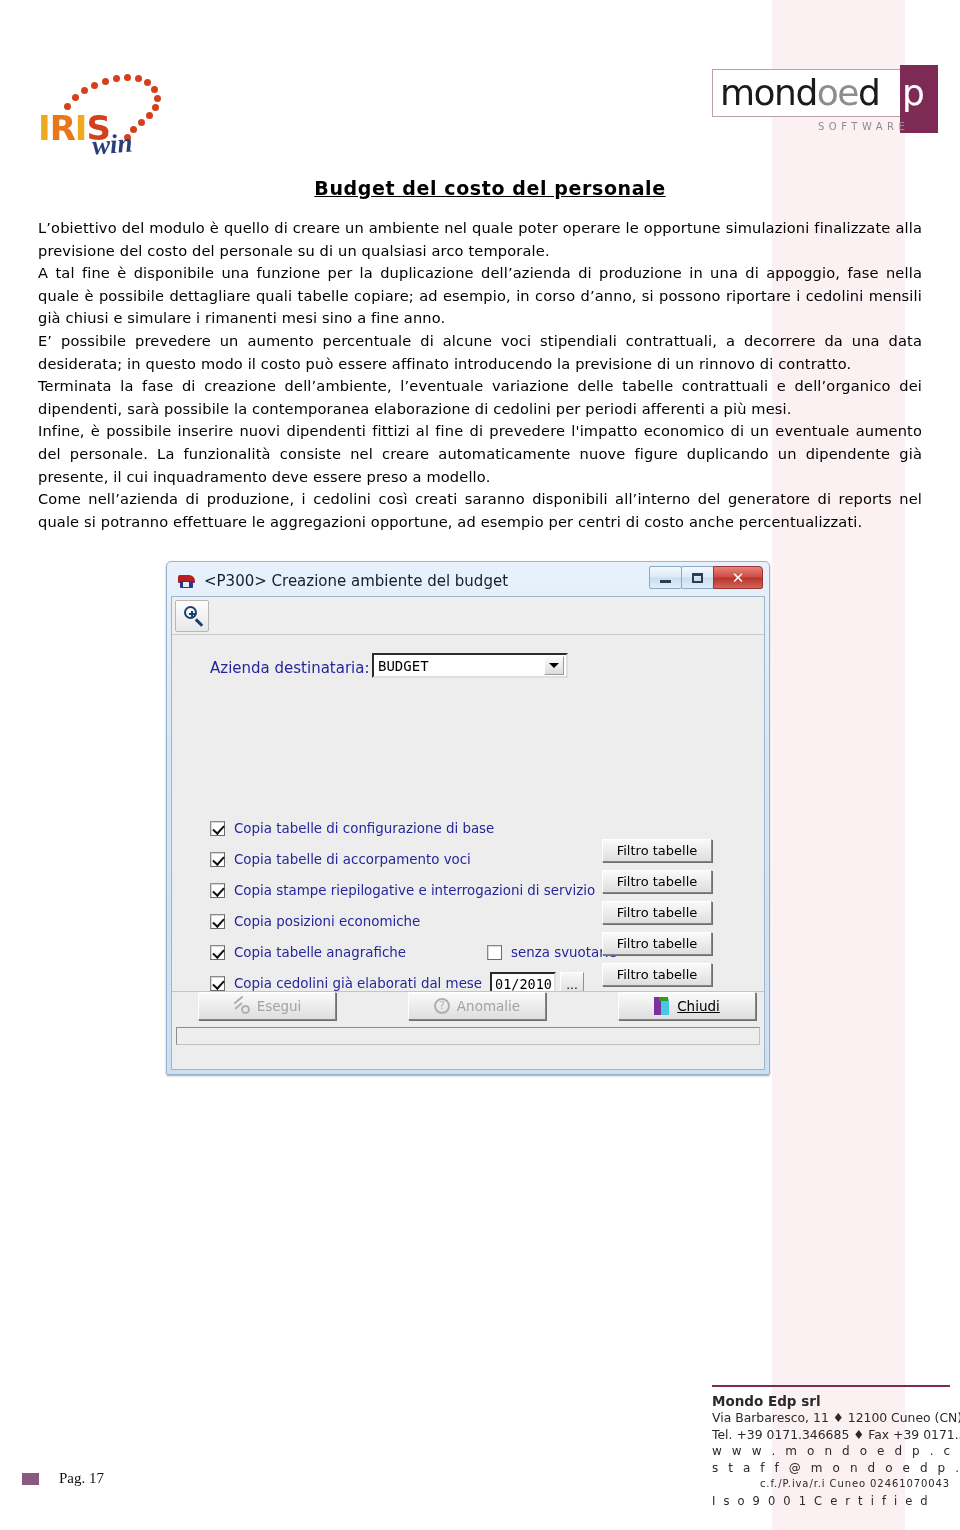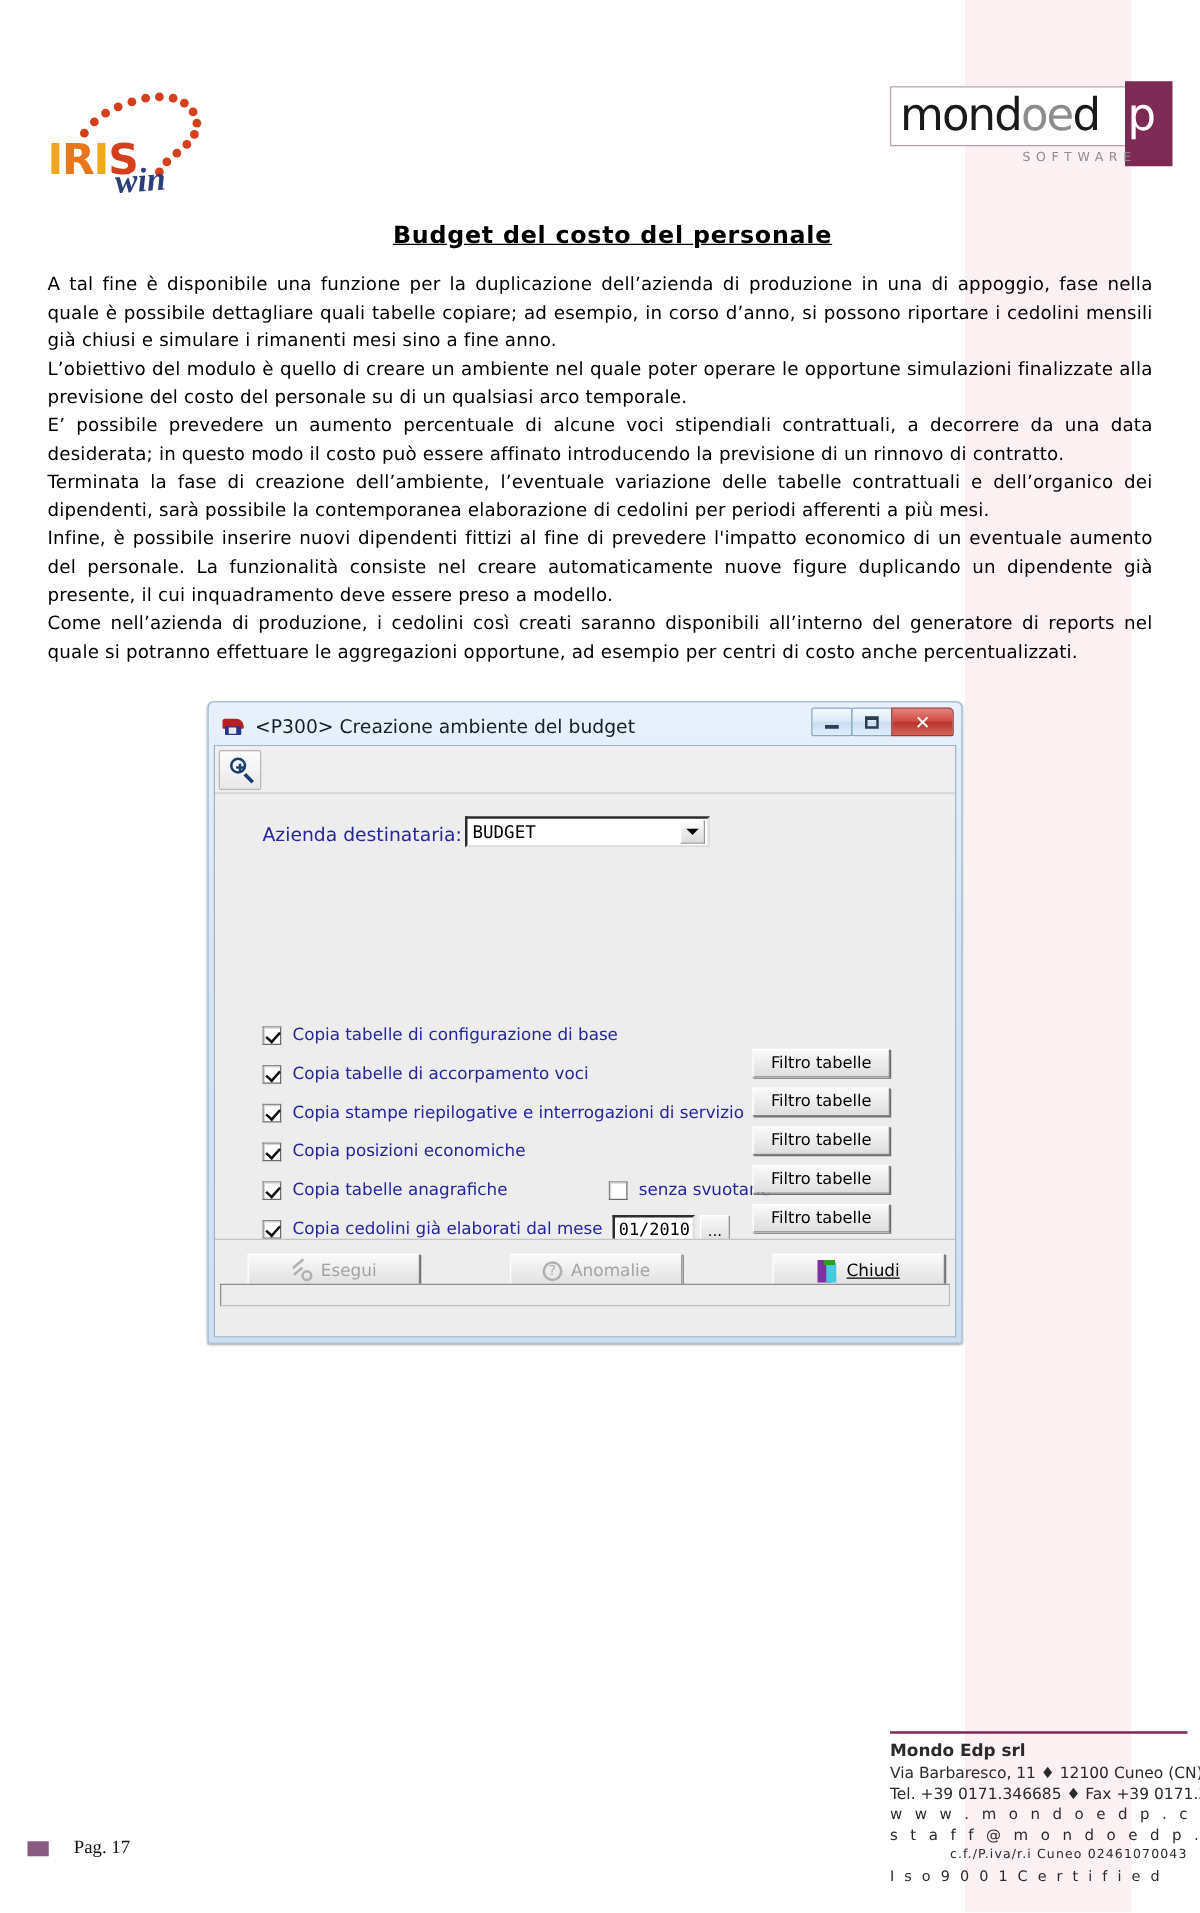--- a/index.html
+++ b/index.html
@@ -374,21 +374,21 @@
   }
 
   .bottom-bar {
     position: absolute;
     left: 0; bottom: 38px;
     width: 100%;
     height: 40px;
     border-top: 1px solid #c4c4c4;
     background: #ededed;
     display: flex;
-    align-items: flex-end;
+    align-items: flex-start;
     padding: 0 8px;
   }
   .bigbtn {
     height: 28px;
     background: linear-gradient(180deg,#fafafa,#dedede);
     border: 1px solid #858585;
     border-top-color:#ffffff; border-left-color:#ffffff;
     box-shadow: 1px 1px 0 #6f6f6f;
     display:flex; align-items:center; justify-content:center;
     font-family:"DejaVu Sans", sans-serif;
@@ -528,22 +528,22 @@
       <div class="mondo-text"><span>mond</span><span class="gray">oe</span><span>d</span></div>
       <div class="mondo-p-block"></div>
       <div class="mondo-p-glyph">p</div>
       <div class="mondo-sw">SOFTWARE</div>
     </div>
   </div>
 
   <div class="doc-title">Budget del costo del personale</div>
 
   <div class="prose">
+    <p>L’obiettivo del modulo è quello di creare un ambiente nel quale poter operare le opportune simulazioni finalizzate alla previsione del costo del personale su di un qualsiasi arco temporale.</p>
     <p>A tal fine è disponibile una funzione per la duplicazione dell’azienda di produzione in una di appoggio, fase nella quale è possibile dettagliare quali tabelle copiare; ad esempio, in corso d’anno, si possono riportare i cedolini mensili già chiusi e simulare i rimanenti mesi sino a fine anno.</p>
-    <p>L’obiettivo del modulo è quello di creare un ambiente nel quale poter operare le opportune simulazioni finalizzate alla previsione del costo del personale su di un qualsiasi arco temporale.</p>
     <p>E’ possibile prevedere un aumento percentuale di alcune voci stipendiali contrattuali, a decorrere da una data desiderata; in questo modo il costo può essere affinato introducendo la previsione di un rinnovo di contratto.</p>
     <p>Terminata la fase di creazione dell’ambiente, l’eventuale variazione delle tabelle contrattuali e dell’organico dei dipendenti, sarà possibile la contemporanea elaborazione di cedolini per periodi afferenti a più mesi.</p>
     <p>Infine, è possibile inserire nuovi dipendenti fittizi al fine di prevedere l'impatto economico di un eventuale aumento del personale. La funzionalità consiste nel creare automaticamente nuove figure duplicando un dipendente già presente, il cui inquadramento deve essere preso a modello.</p>
     <p>Come nell’azienda di produzione, i cedolini così creati saranno disponibili all’interno del generatore di reports nel quale si potranno effettuare le aggregazioni opportune, ad esempio per centri di costo anche percentualizzati.</p>
   </div>
 
 
   <div class="dialog-wrap">
     <div class="dialog">
 

